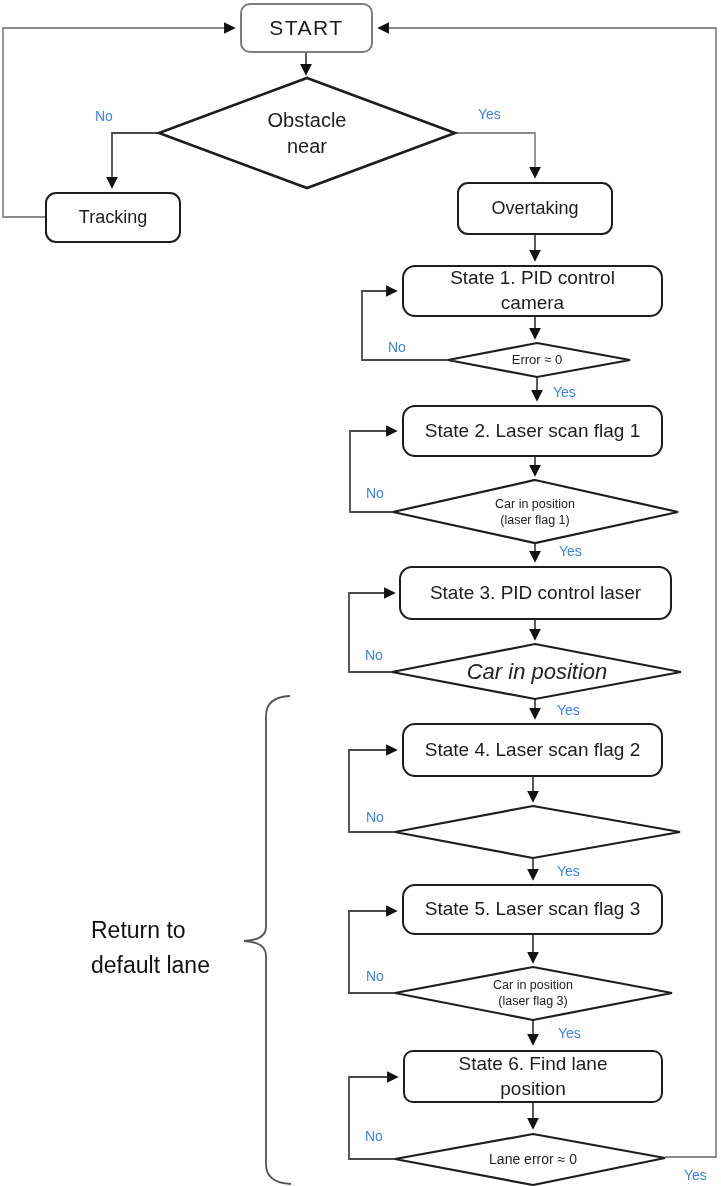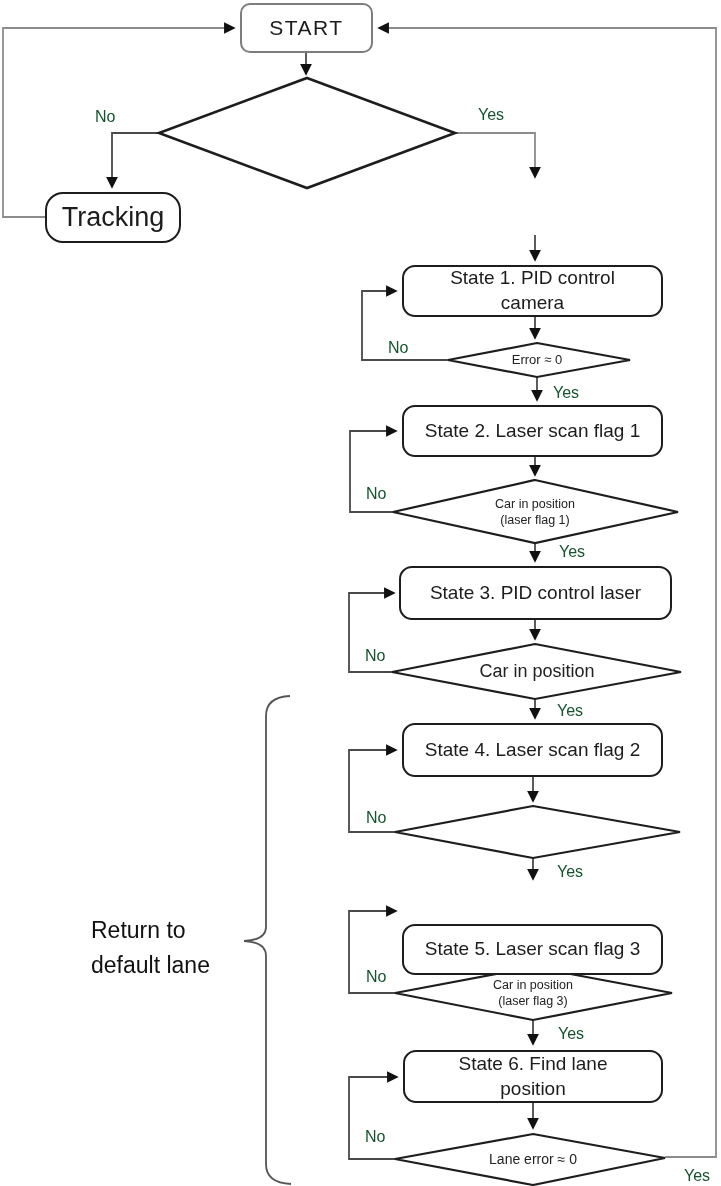--- a/index.html
+++ b/index.html
@@ -14,30 +14,30 @@
   .conn.gray { stroke:#8c8c8c; }
   .diamond { fill:#ffffff; stroke:#1d1d1d; stroke-width:2.2px; }
   .diamond.big { stroke-width:2.6px; }
   .brace { fill:none; stroke:#555555; stroke-width:1.8px; }
 
   .node {
     position:absolute; background:#ffffff; border:2.4px solid #1d1d1d;
     border-radius:13px; display:flex; align-items:center; justify-content:center;
     text-align:center; font-size:19px; line-height:1.3; box-sizing:border-box;
   }
-  .node.terminal { font-size:27px; border-width:2.8px; border-radius:18px; }
+  .node.terminal { font-size:18px; border-width:2.8px; border-radius:11px; }
   .node.start { border-color:#7d7d7d; border-width:2.4px; font-size:21px;
                 letter-spacing:1.5px; border-radius:10px; }
   .node .lbl { display:inline-block; }
 
   .dtext {
     position:absolute; transform:translate(-50%,-50%); text-align:center;
     line-height:1.3; color:#222222; white-space:normal;
   }
-  .elabel { position:absolute; font-size:16px; color:#14532d; }
+  .elabel { position:absolute; font-size:14px; color:#3b82f6; }
   .annotation { position:absolute; font-size:23px; color:#111111; line-height:1.5; }
 </style>
 </head>
 <body>
 
 <div class="canvas">
 
   <svg class="wires" width="721" height="1186" viewBox="0 0 721 1186">
     <defs>
       <marker id="ah" viewBox="0 0 10 10" refX="8.5" refY="5" markerWidth="7" markerHeight="6.5" orient="auto-start-reverse">
@@ -81,48 +81,52 @@
   </svg>
 
   <div class="node start" style="left:240px; top:3px; width:133px; height:50px;">
     <span class="lbl">START</span>
   </div>
 
   <div class="node terminal" style="left:45px; top:192px; width:136px; height:51px;">
     <span class="lbl">Tracking</span>
   </div>
 
+  <div class="node terminal" style="left:457px; top:182px; width:156px; height:53px;">
+    <span class="lbl">Overtaking</span>
+  </div>
 
   <div class="node" style="left:402px; top:265px; width:261px; height:52px;">
     <span class="lbl" style="max-width:205px;">State 1. PID control camera</span>
   </div>
 
   <div class="node" style="left:402px; top:405px; width:261px; height:52px;text-align:center;">
     <span class="lbl">State 2. Laser scan flag 1</span>
   </div>
 
   <div class="node" style="left:399px; top:566px; width:273px; height:54px;">
     <span class="lbl">State 3. PID control laser</span>
   </div>
 
   <div class="node" style="left:402px; top:723px; width:261px; height:54px;">
     <span class="lbl">State 4. Laser scan flag 2</span>
   </div>
 
-  <div class="node" style="left:402px; top:924px; width:261px; height:51px;">
+  <div class="node" style="left:402px; top:884px; width:261px; height:51px;">
     <span class="lbl">State 5. Laser scan flag 3</span>
   </div>
 
-  <div class="node" style="left:403px; top:1050px; width:260px; height:53px;">
+  <div class="node" style="left:403px; top:1050px; width:260px; height:53px;border-radius:10px;">
     <span class="lbl" style="max-width:185px;">State 6. Find lane position</span>
   </div>
 
+  <div class="dtext" style="left:307px; top:133px; width:100px; font-size:20px;">Obstacle near</div>
   <div class="dtext" style="left:537px; top:360px; font-size:13px; white-space:nowrap;text-align:center;">Error ≈ 0</div>
   <div class="dtext" style="left:535px; top:512px; width:112px; font-size:12.5px;">Car in position (laser flag 1)</div>
-  <div class="dtext" style="left:537px; top:672px; font-size:18px; white-space:nowrap;">Car in position</div>
+  <div class="dtext" style="left:537px; top:672px; font-size:22px; white-space:nowrap;font-style:italic;">Car in position</div>
   <div class="dtext" style="left:533px; top:993px; width:112px; font-size:12.5px;">Car in position (laser flag 3)</div>
   <div class="dtext" style="left:533px; top:1159px; font-size:14px; white-space:nowrap;">Lane error ≈ 0</div>
 
   <span class="elabel" style="left:95px; top:108px;">No</span>
   <span class="elabel" style="left:478px; top:106px;">Yes</span>
   <span class="elabel" style="left:388px; top:339px;">No</span>
   <span class="elabel" style="left:553px; top:384px;">Yes</span>
   <span class="elabel" style="left:366px; top:485px;">No</span>
   <span class="elabel" style="left:559px; top:543px;">Yes</span>
   <span class="elabel" style="left:365px; top:647px;">No</span>

